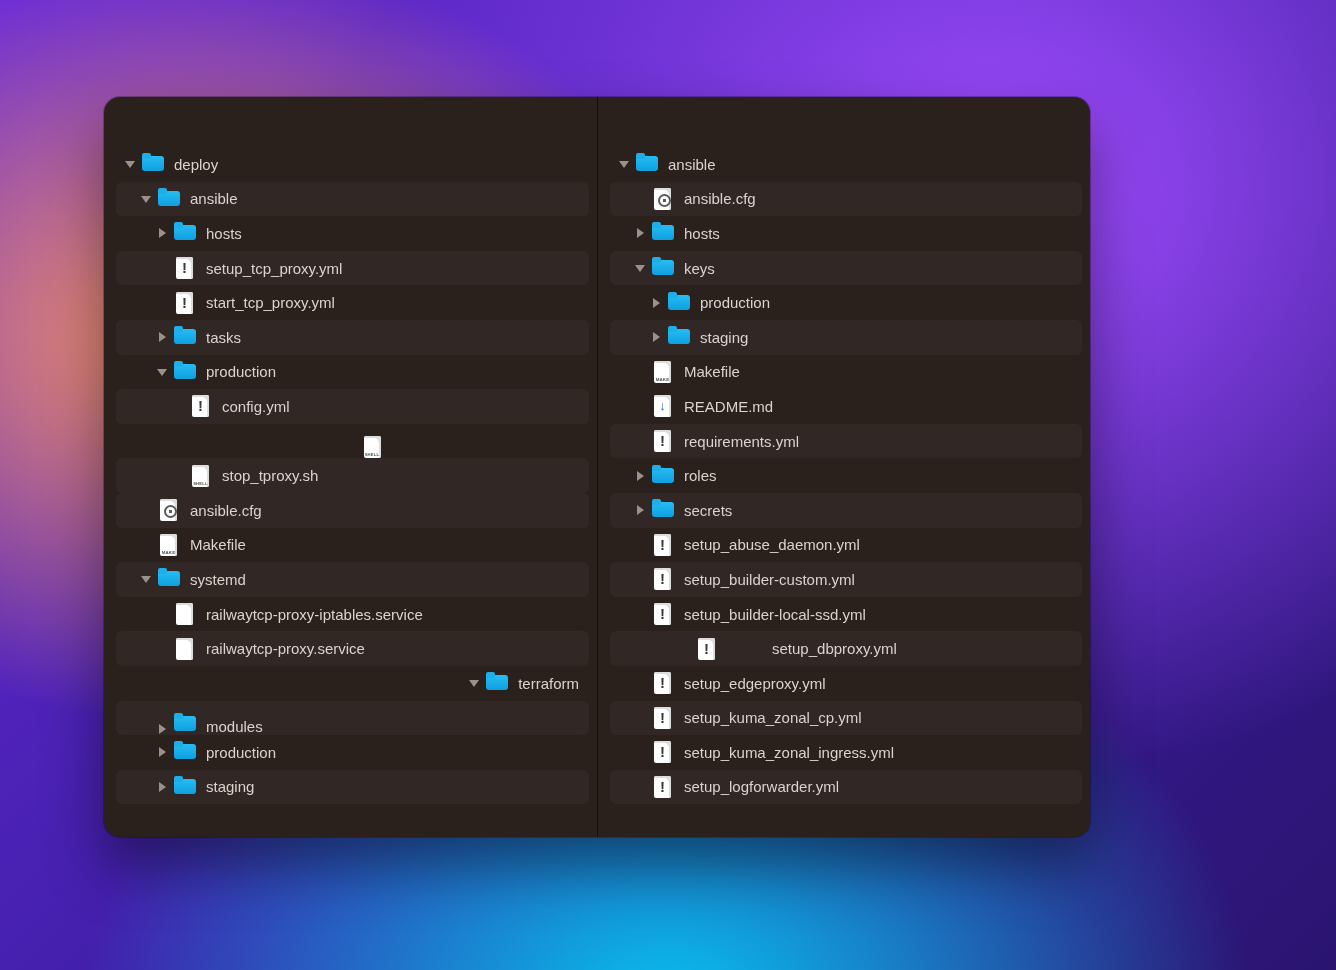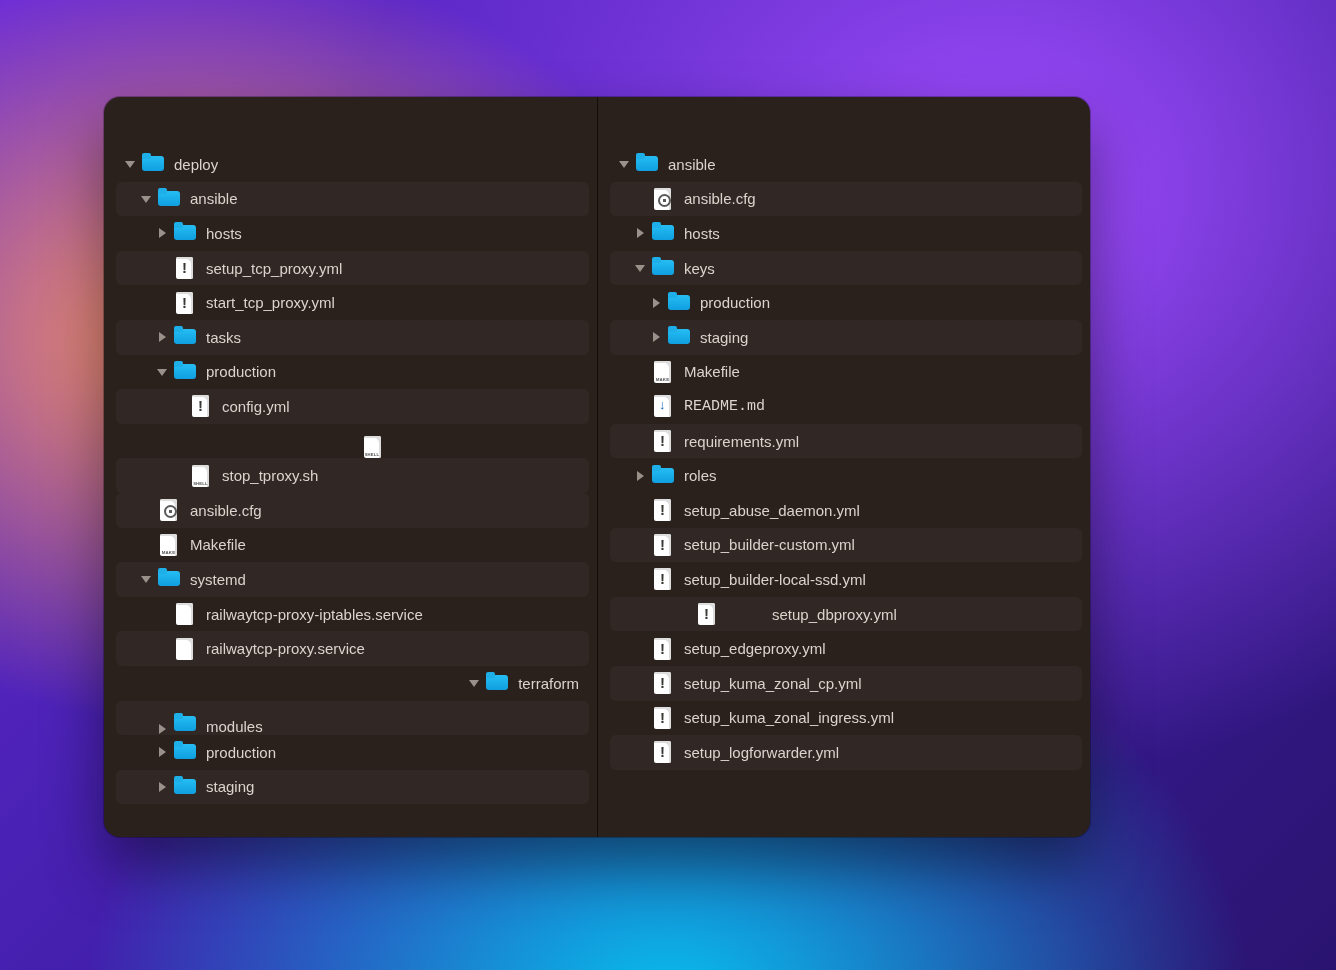--- a/index.html
+++ b/index.html
@@ -242,34 +242,39 @@
         <div class="row alt" style="padding-left: 40px;">
           <span class="disclosure has closed"></span>
           <span class="icon folder"></span>
           <span class="label">staging</span>
         </div>
         <div class="row" style="padding-left: 24px;">
           <span class="disclosure"></span>
           <span class="icon file make"></span>
           <span class="label">Makefile</span>
         </div>
-        <div class="row" style="padding-left: 24px; font-family: Liberation Mono, monospace;">
+        <div class="row" style="padding-left: 24px;">
           <span class="disclosure"></span>
           <span class="icon file md"></span>
           <span class="label">README.md</span>
         </div>
         <div class="row alt" style="padding-left: 24px;">
           <span class="disclosure"></span>
           <span class="icon file yml"></span>
           <span class="label">requirements.yml</span>
         </div>
         <div class="row" style="padding-left: 24px;">
           <span class="disclosure has closed"></span>
           <span class="icon folder"></span>
           <span class="label">roles</span>
+        </div>
+        <div class="row alt" style="padding-left: 24px;">
+          <span class="disclosure has closed"></span>
+          <span class="icon folder"></span>
+          <span class="label">secrets</span>
         </div>
         <div class="row" style="padding-left: 24px;">
           <span class="disclosure"></span>
           <span class="icon file yml"></span>
           <span class="label">setup_abuse_daemon.yml</span>
         </div>
         <div class="row alt" style="padding-left: 24px;">
           <span class="disclosure"></span>
           <span class="icon file yml"></span>
           <span class="label">setup_builder-custom.yml</span>

